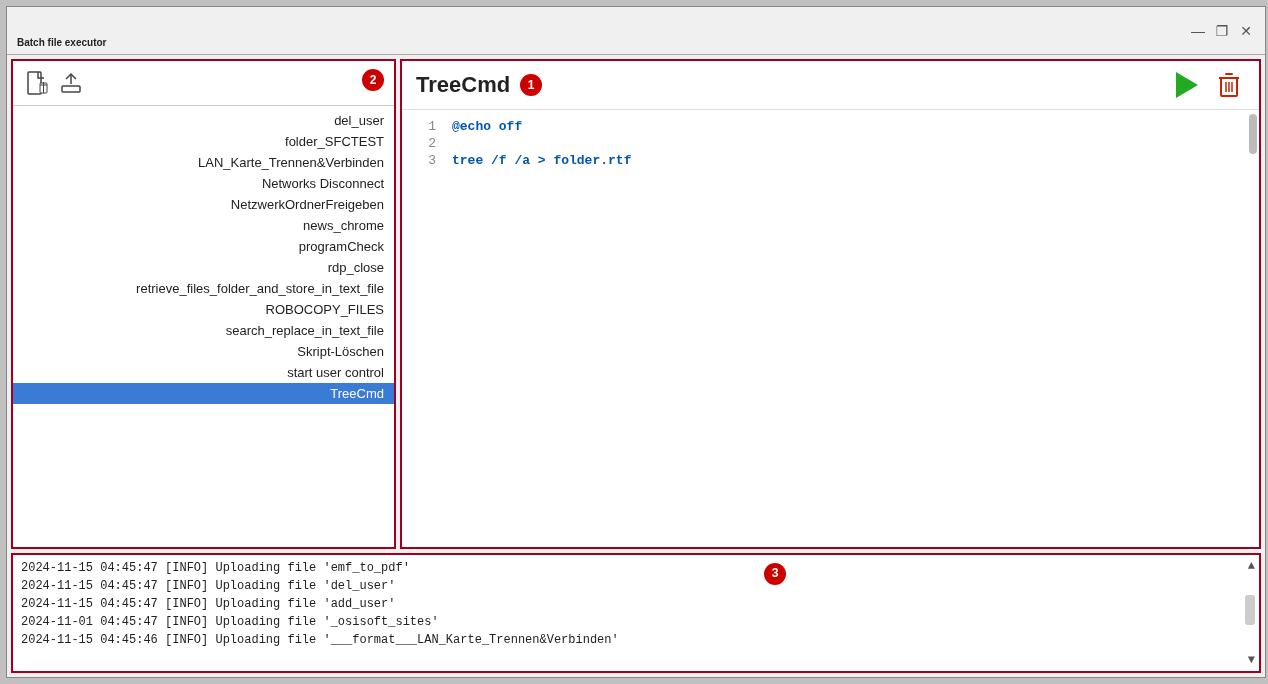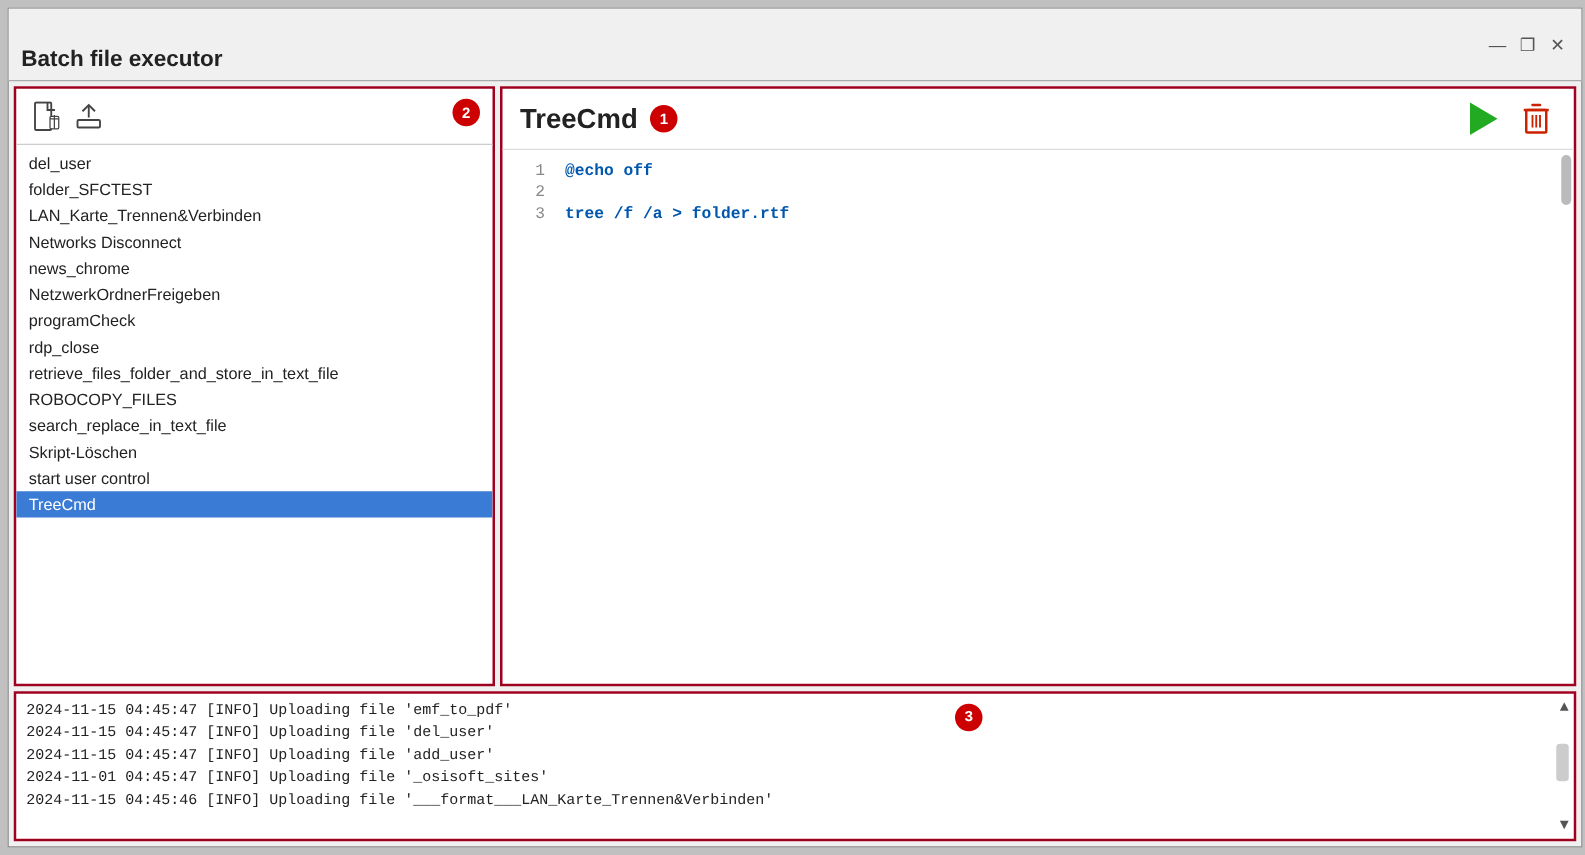--- a/index.html
+++ b/index.html
@@ -23,21 +23,21 @@
     .title-bar {
       background: #f0f0f0;
       border-bottom: 1px solid #aaa;
       padding: 6px 10px;
       display: flex;
       align-items: center;
       justify-content: space-between;
     }
     .title-text {
       font-weight: bold;
-      font-size: 18px;
+      font-size: 10px;
       color: #222;
       margin-top: 24px;
     }
     .title-controls {
       display: flex;
       gap: 6px;
     }
     .title-btn {
       width: 18px;
       height: 18px;
@@ -96,20 +96,21 @@
       align-items: center;
       justify-content: center;
       position: absolute;
       right: 10px;
       top: 8px;
     }
     .file-list {
       flex: 1;
       overflow-y: auto;
       padding: 4px 0;
+      text-align: right;
     }
     .file-list-item {
       padding: 3px 10px;
       cursor: pointer;
       color: #222;
       font-size: 13px;
       white-space: nowrap;
     }
     .file-list-item.selected {
       background: #3a7bd5;
@@ -318,22 +319,22 @@
             <path d="M6 7 L11 2 L16 7" stroke="#444" stroke-width="1.5" fill="none"></path>
           </svg>
         </div>
         <div class="badge-circle">2</div>
       </div>
       <div class="file-list" id="file-list">
       <div class="file-list-item">del_user</div>
           <div class="file-list-item">folder_SFCTEST</div>
           <div class="file-list-item">LAN_Karte_Trennen&amp;Verbinden</div>
           <div class="file-list-item">Networks Disconnect</div>
+          <div class="file-list-item">NetzwerkOrdnerFreigeben</div>
           <div class="file-list-item">news_chrome</div>
-          <div class="file-list-item">NetzwerkOrdnerFreigeben</div>
           <div class="file-list-item">programCheck</div>
           <div class="file-list-item">rdp_close</div>
           <div class="file-list-item">retrieve_files_folder_and_store_in_text_file</div>
           <div class="file-list-item">ROBOCOPY_FILES</div>
           <div class="file-list-item">search_replace_in_text_file</div>
           <div class="file-list-item">Skript-Löschen</div>
           <div class="file-list-item">start user control</div>
           <div class="file-list-item selected">TreeCmd</div>
         </div>
     </div>

